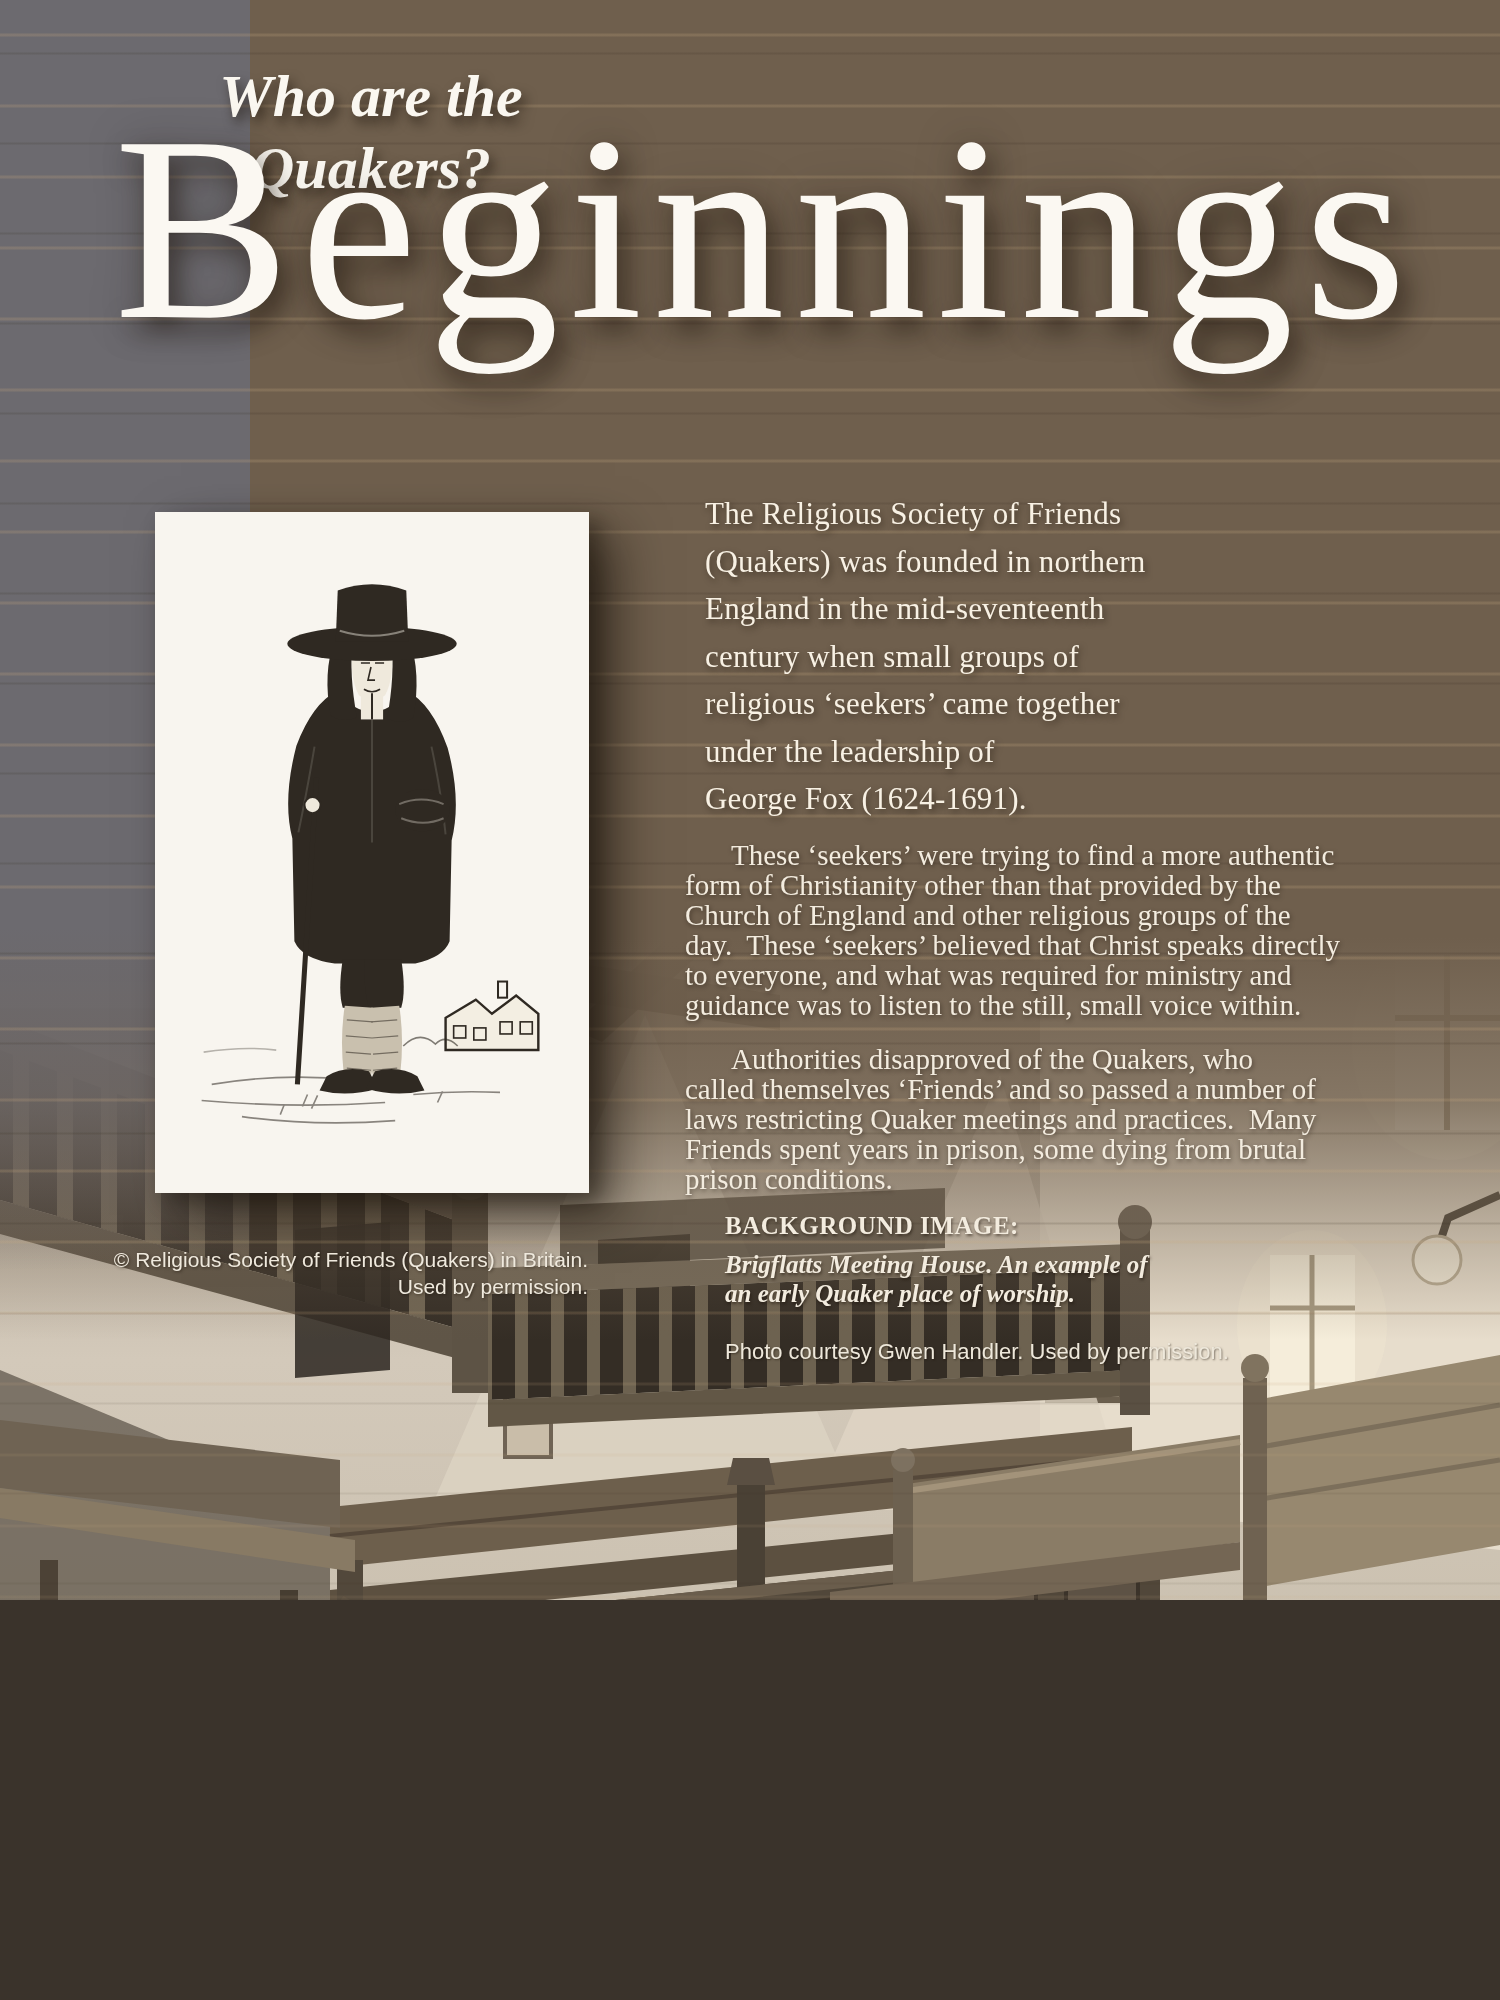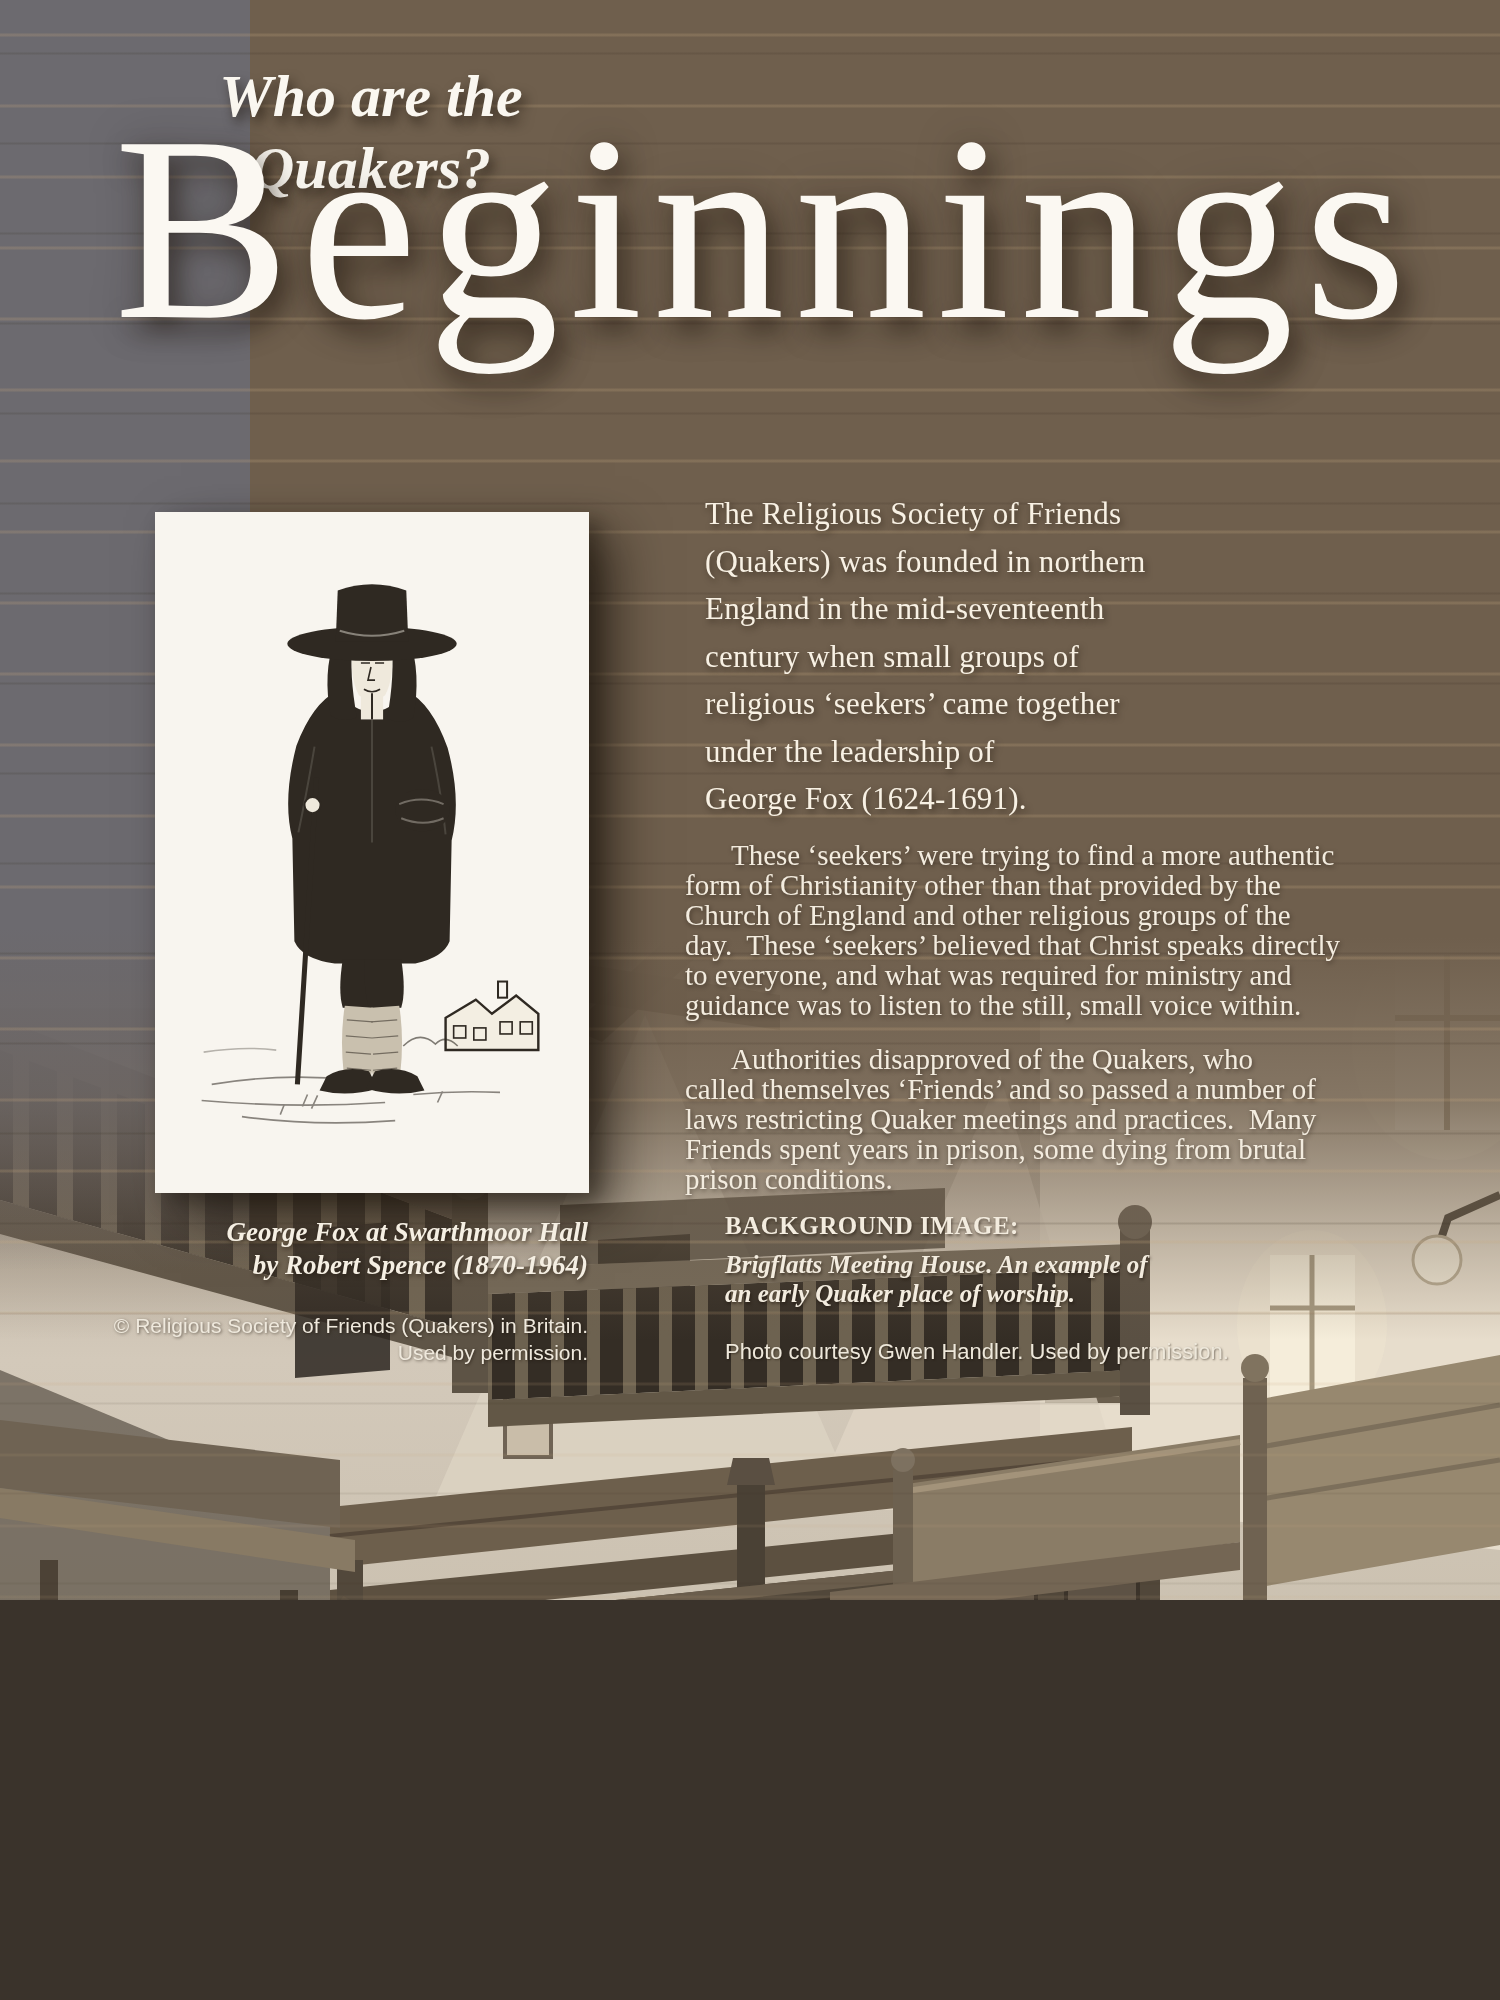--- a/index.html
+++ b/index.html
@@ -331,22 +331,20 @@
             <path d="M212,476 l-26,2 M213,492 l-26,2 M213,508 l-25,2 M212,524 l-24,2"></path>
           </g>
           <path d="M142,532 q18,-11 42,-5 l9,17 q-30,9 -58,2 z"></path>
           <path d="M232,532 q-18,-11 -42,-5 l-9,17 q30,9 58,2 z"></path>
         </g>
       </g>
     </svg>
   </div>
 
   <div class="etching-caption">
-    <div class="etching-caption-title">George Fox at Swarthmoor Hall
-by Robert Spence (1870-1964)</div>
     <div class="etching-caption-credit">© Religious Society of Friends (Quakers) in Britain.
 Used by permission.</div>
   </div>
 
   <div class="lede">The Religious Society of Friends
 (Quakers) was founded in northern
 England in the mid-seventeenth
 century when small groups of
 religious ‘seekers’ came together
 under the leadership of

